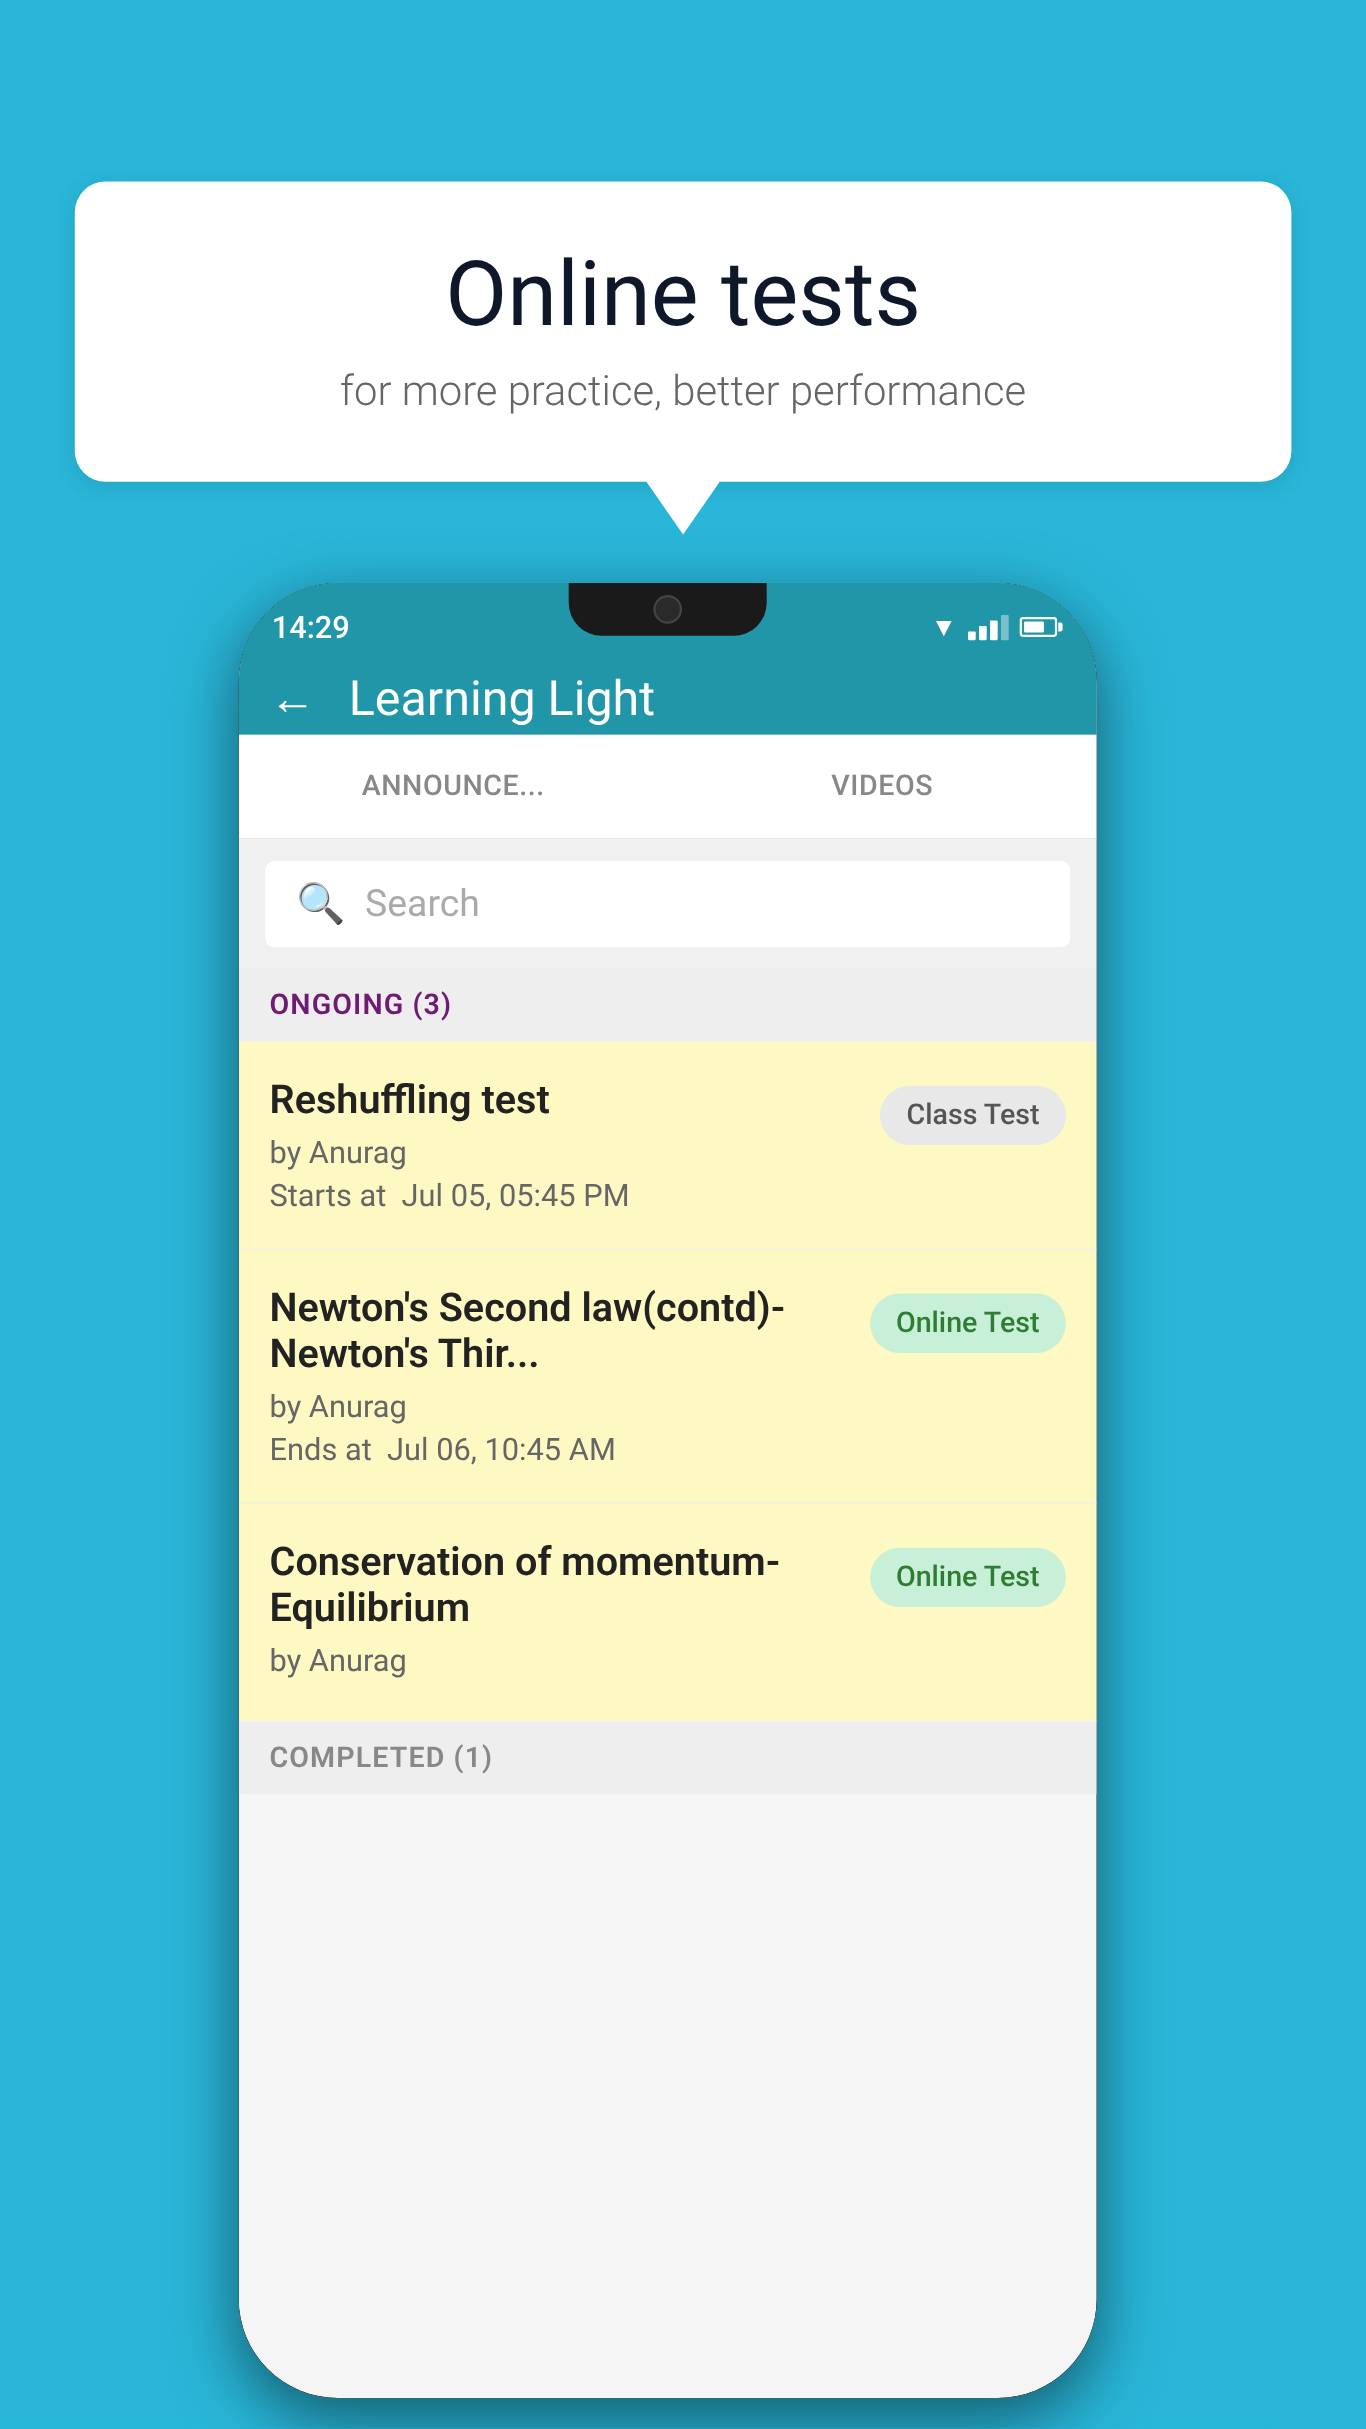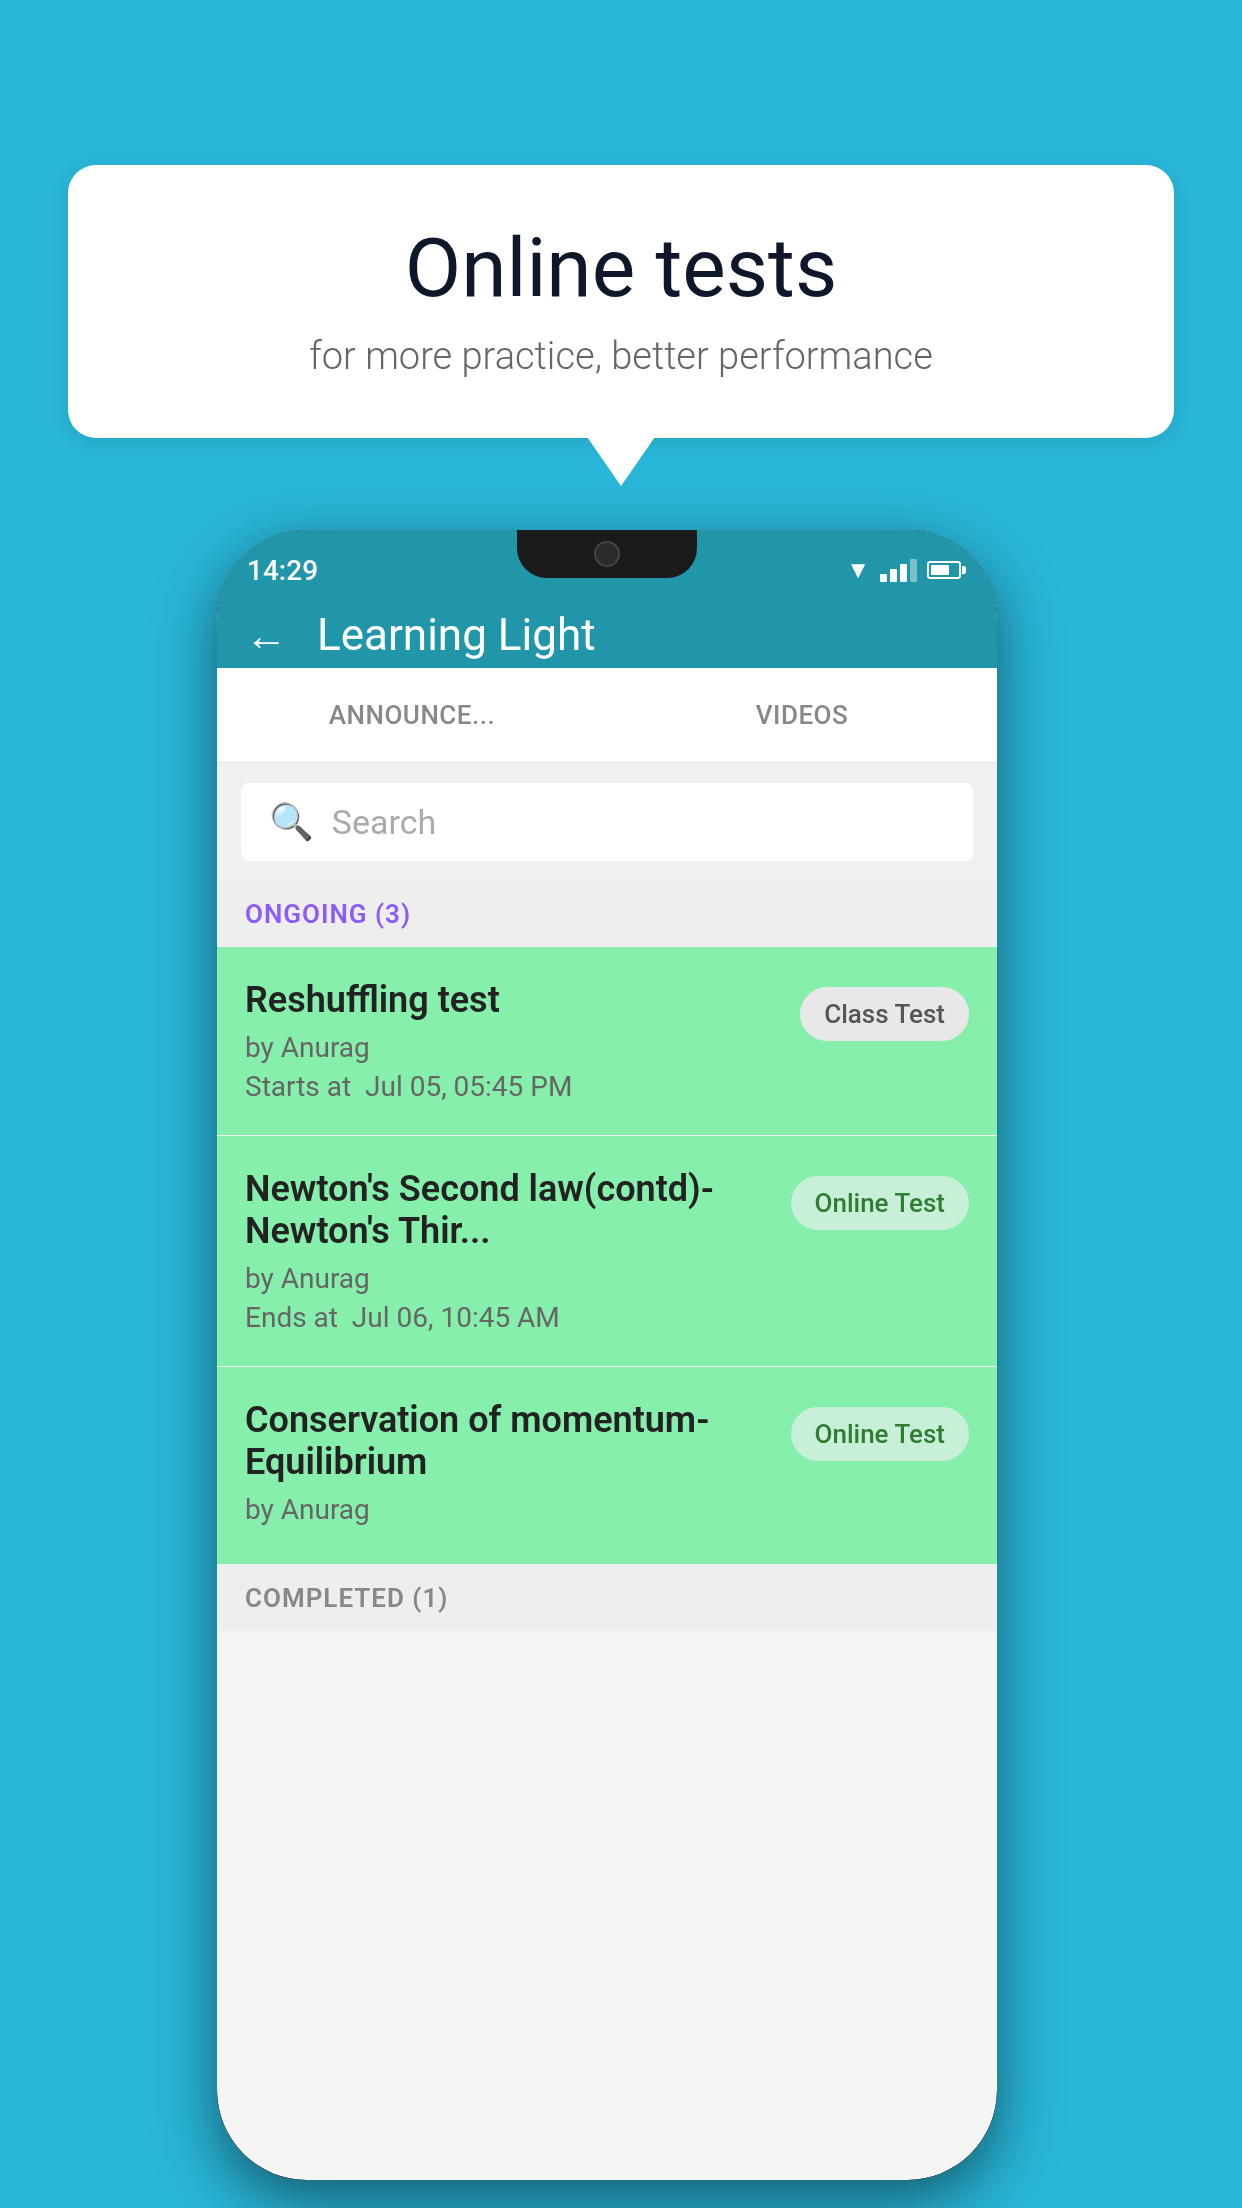--- a/index.html
+++ b/index.html
@@ -239,28 +239,28 @@
     .search-input-text {
       font-size: 34px;
       color: #aaa;
     }
 
     
     .section-header {
       background: #eeeeee;
       padding: 18px 28px;
       font-size: 26px;
-      color: #8b5cf6;
+      color: #701a75;
       font-weight: 600;
       letter-spacing: 1px;
     }
 
     
     .test-list {
-      background: #86efac;
+      background: #fef9c3;
     }
 
     .test-item {
       padding: 32px 28px;
       border-bottom: 1px solid #f0f0f0;
       display: flex;
       align-items: flex-start;
       justify-content: space-between;
     }
     .test-info {

